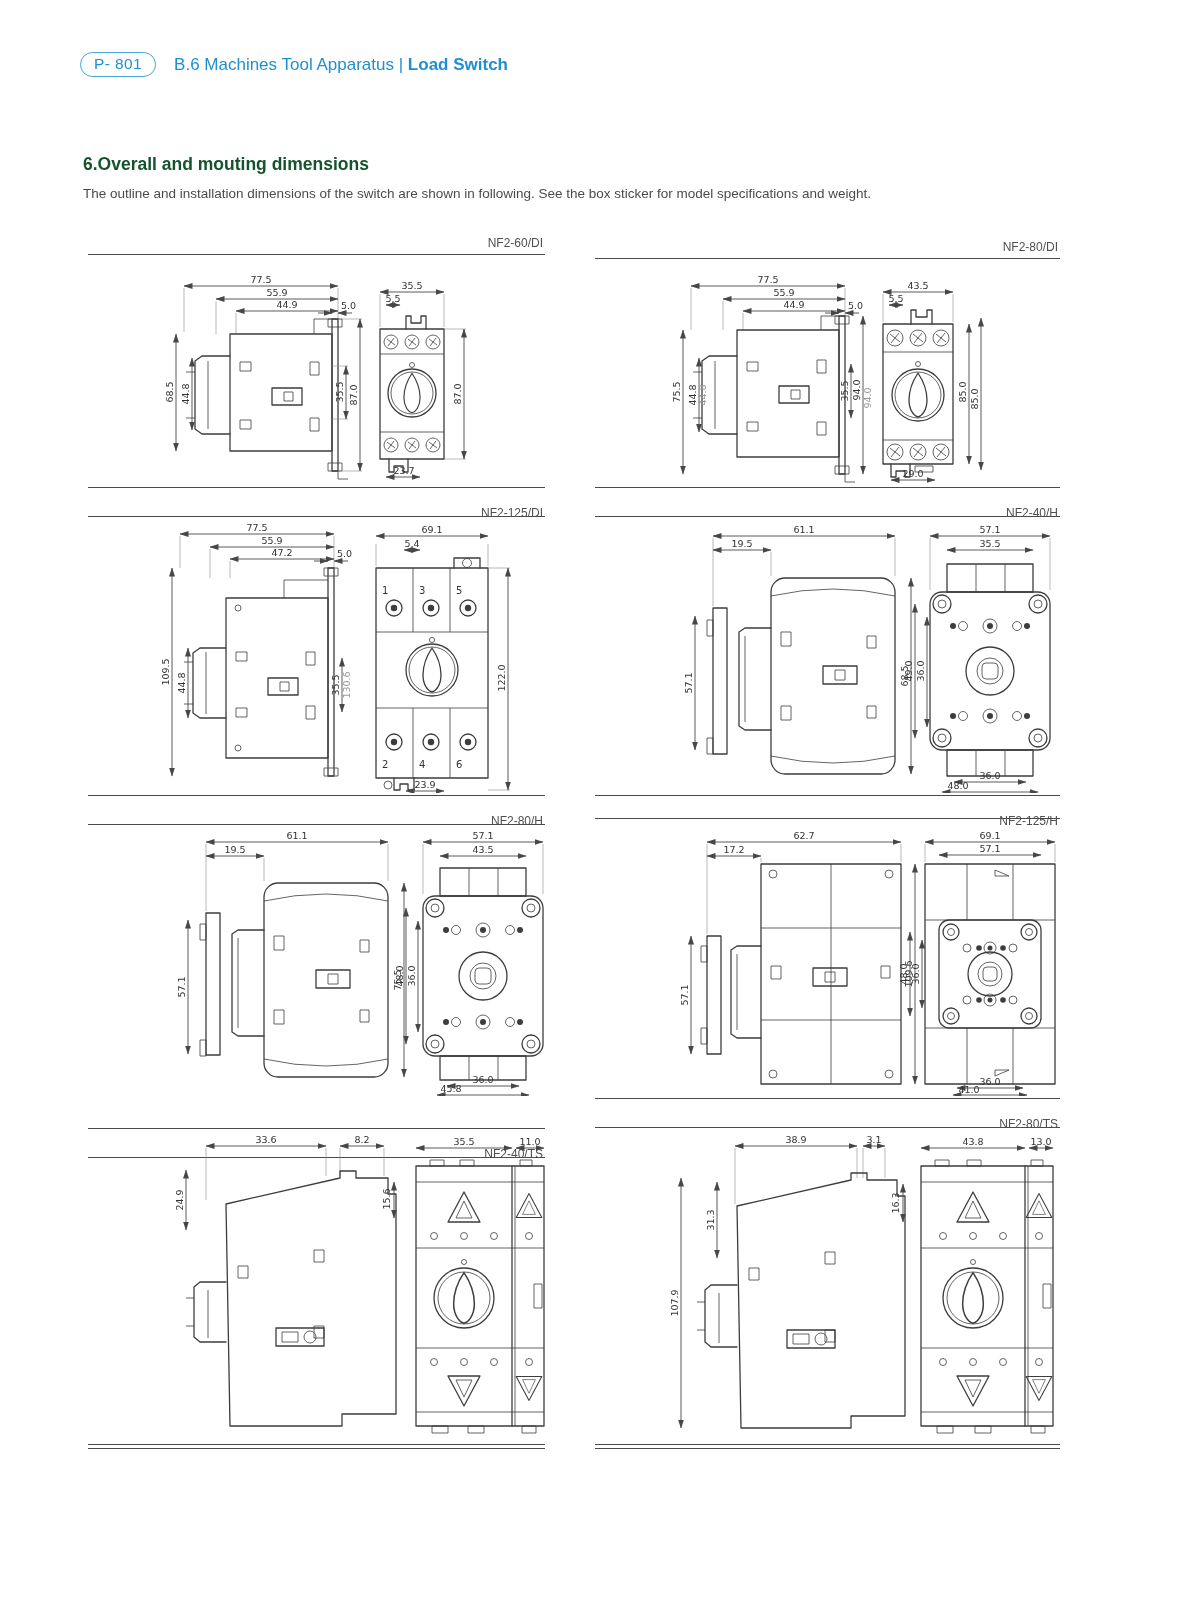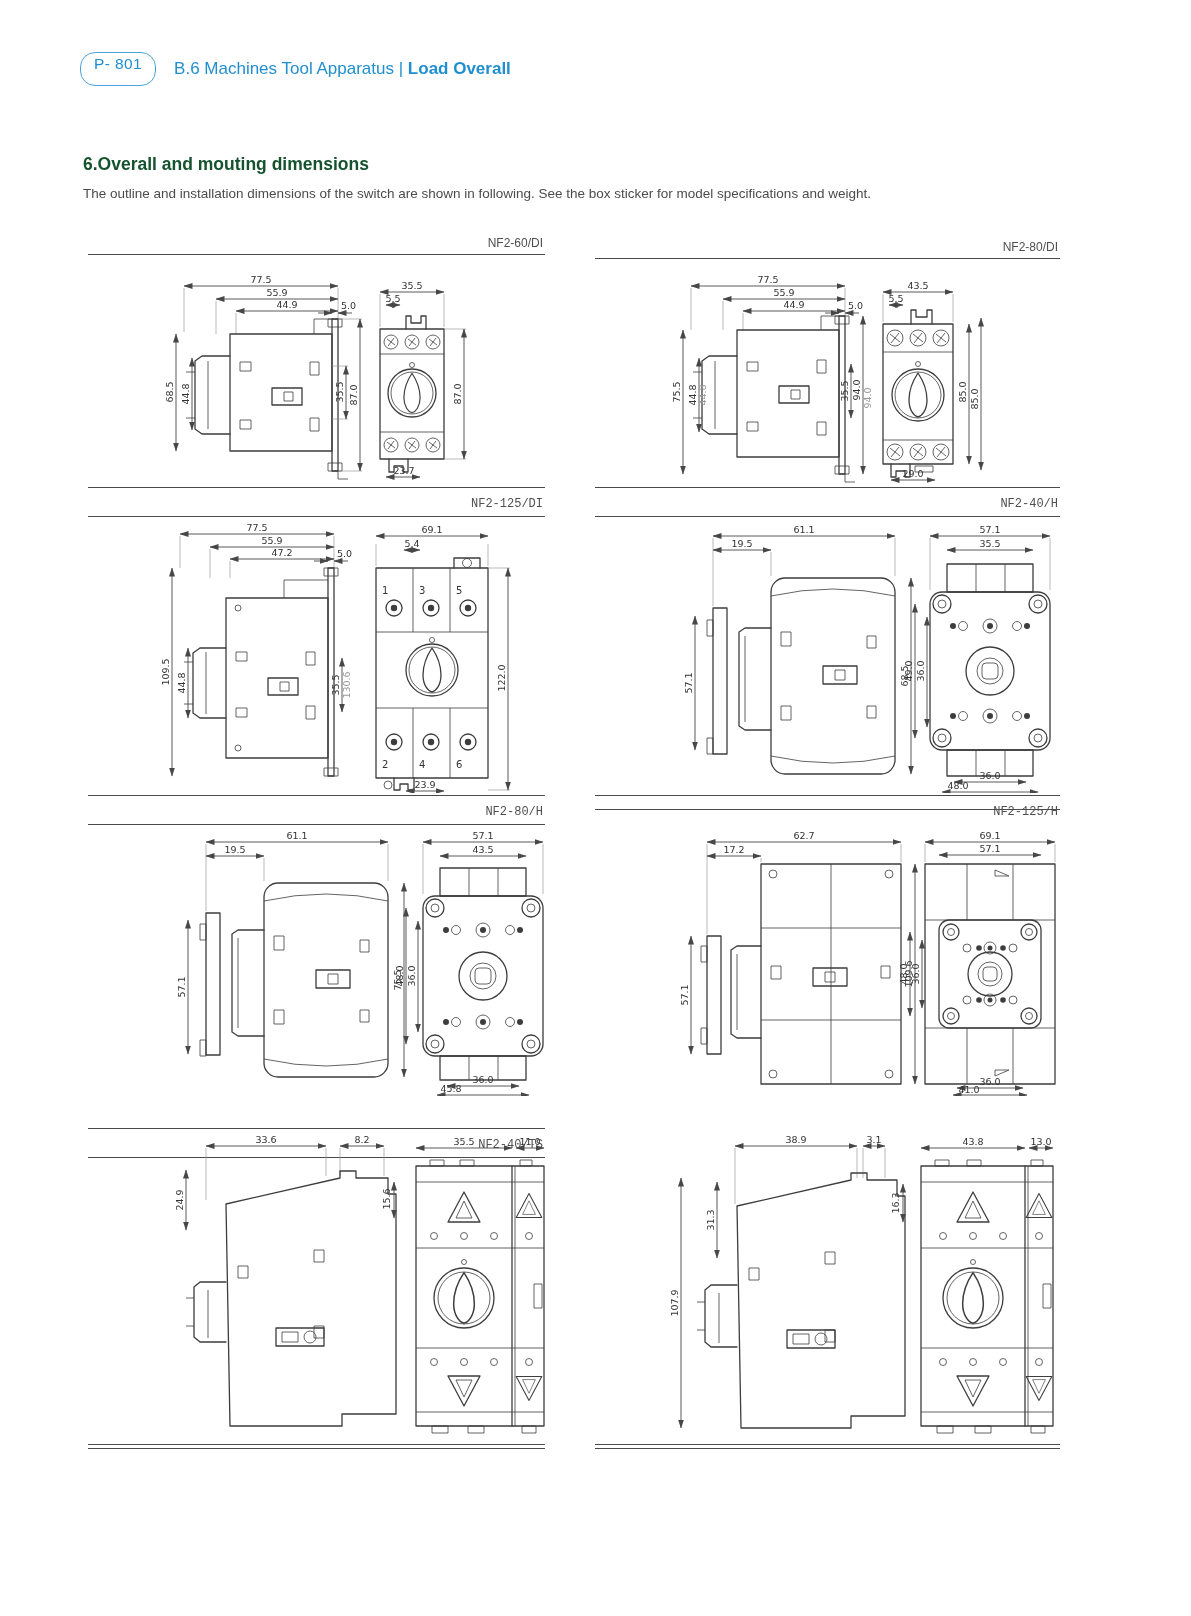--- a/index.html
+++ b/index.html
@@ -1,29 +1,29 @@
 <!DOCTYPE html>
 <html><head>
 <meta charset="utf-8">
 <style>
   html,body{margin:0;padding:0;background:#fff;}
   .page{position:relative;width:1191px;height:1616px;background:#fff;overflow:hidden;
         font-family:"Liberation Sans",sans-serif;}
   
   .hdr{position:absolute;left:80px;top:52px;display:flex;align-items:center;gap:18px;}
-  .pill{display:inline-block;border:1.6px solid #49a5da;border-radius:15px;padding:2px 13px 12px;
+  .pill{display:inline-block;border:1.6px solid #49a5da;border-radius:15px;padding:2px 13px 3px;
         color:#1f8fcf;font-size:15.5px;letter-spacing:.4px;}
   .crumb{color:#1f8fcf;font-size:17px;}
   .crumb b{font-weight:bold;}
   .sec-title{position:absolute;left:83px;top:154px;color:#14532d;font-size:17.5px;font-weight:bold;}
   .intro{position:absolute;left:83px;top:186px;color:#4b4b4b;font-size:13.5px;}
   
   .phead{position:absolute;box-sizing:border-box;border-bottom:1.6px solid #4a4a4a;
          font-size:12px;color:#4f4f4f;text-align:right;padding:0 2px 4px 0;}
-  .phead.mid{border-top:1.4px solid #4a4a4a;padding-top:9px;font-family:Liberation Mono, monospace;}
+  .phead.mid{border-top:1.4px solid #4a4a4a;padding-top:18px;}
   .pfoot{position:absolute;height:5px;box-sizing:border-box;
          border-top:1.6px solid #4a4a4a;border-bottom:1.6px solid #4a4a4a;}
   .psvg{position:absolute;}
   
   .o{fill:none;stroke:#3d3d3d;stroke-width:1.3;stroke-linejoin:round;stroke-linecap:round;}
   .t{fill:none;stroke:#3d3d3d;stroke-width:0.8;stroke-linejoin:round;}
   .d{stroke:#474747;stroke-width:0.9;}
   .x{stroke:#8a8a8a;stroke-width:0.6;}
   .dm{font-family:"DejaVu Sans",sans-serif;font-size:9.5px;fill:#333;}
   .gh{fill:#9a9a9a;}
@@ -38,33 +38,34 @@
   <svg width="0" height="0" style="position:absolute">
     <defs>
       <marker id="ar" markerUnits="userSpaceOnUse" markerWidth="9" markerHeight="8" refX="8.5" refY="3" orient="auto-start-reverse" viewBox="0 0 9 6">
         <path d="M0,0 L9,3 L0,6 Z" fill="#474747"></path>
       </marker>
     </defs>
   </svg>
 
   <div class="hdr">
     <span class="pill">P- 801</span>
-    <span class="crumb"><span>B.6 Machines Tool Apparatus</span> <span>|</span> <b>Load Overall</b></span>
+    <span class="crumb"><span>B.6 Machines Tool Apparatus</span> <span>|</span> <b>Load Switch</b></span>
   </div>
 
   <div class="sec-title">6.Overall and mouting dimensions</div>
   <div class="intro">The outline and installation dimensions of the switch are shown in following. See the box sticker for model specifications and weight.</div>
 
   <div class="phead" style="left:88px;top:236px;width:457px;"><span>NF2-60/DI</span></div>
   <div class="phead" style="left:595px;top:240px;width:465px;"><span>NF2-80/DI</span></div>
   <div class="phead mid" style="left:88px;top:487px;width:457px;height:30px;"><span>NF2-125/DI</span></div>
   <div class="phead mid" style="left:595px;top:487px;width:465px;height:30px;"><span>NF2-40/H</span></div>
   <div class="phead mid" style="left:88px;top:795px;width:457px;height:30px;"><span>NF2-80/H</span></div>
   <div class="phead mid" style="left:595px;top:795px;width:465px;height:14px;"><span>NF2-125/H</span></div>
   <div class="phead mid" style="left:88px;top:1098px;width:457px;height:30px;margin-top:30px;"><span>NF2-40/TS</span></div>
+  <div class="phead mid" style="left:595px;top:1098px;width:465px;height:30px;"><span>NF2-80/TS</span></div>
   <div class="pfoot" style="left:88px;top:1444px;width:457px;"></div>
   <div class="pfoot" style="left:595px;top:1444px;width:465px;"></div>
 
   <svg class="psvg" style="left:88px;top:272px;" width="457" height="213" viewBox="0 0 457 213">
     <g>
       <line class="x" x1="96" y1="16" x2="96" y2="60"></line>
         <line class="x" x1="128" y1="29" x2="128" y2="62"></line>
       <line class="x" x1="148" y1="41" x2="148" y2="62"></line>
         <line class="x" x1="250" y1="16" x2="250" y2="47"></line>
       <g>

